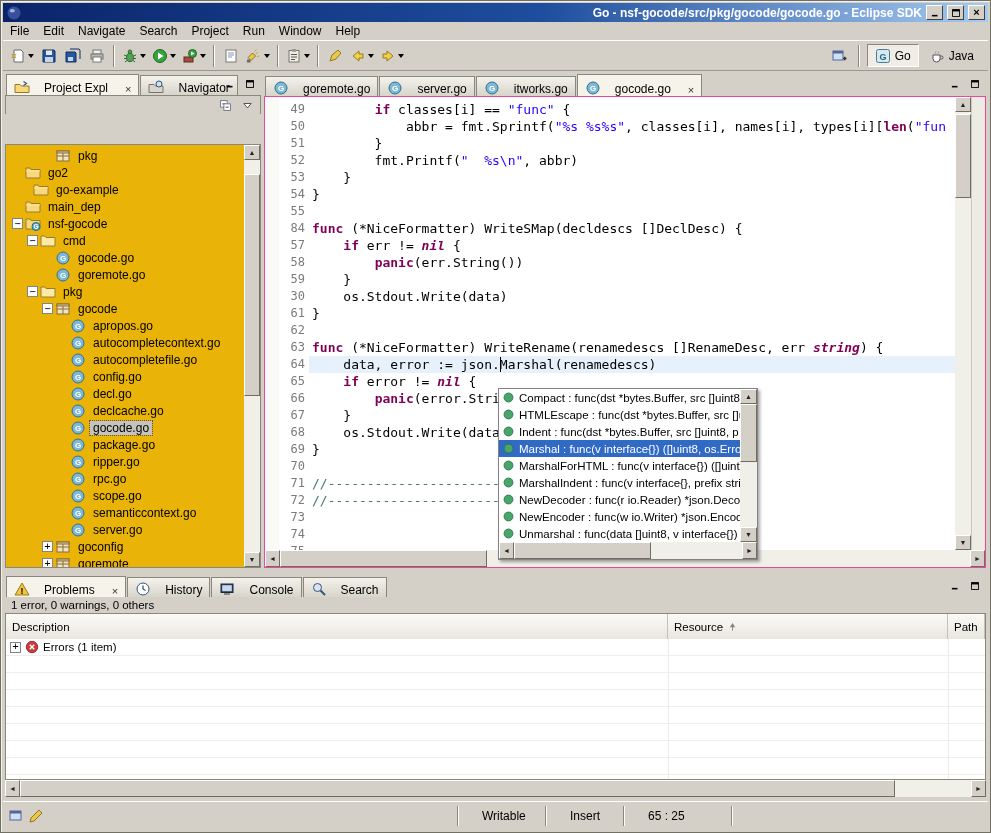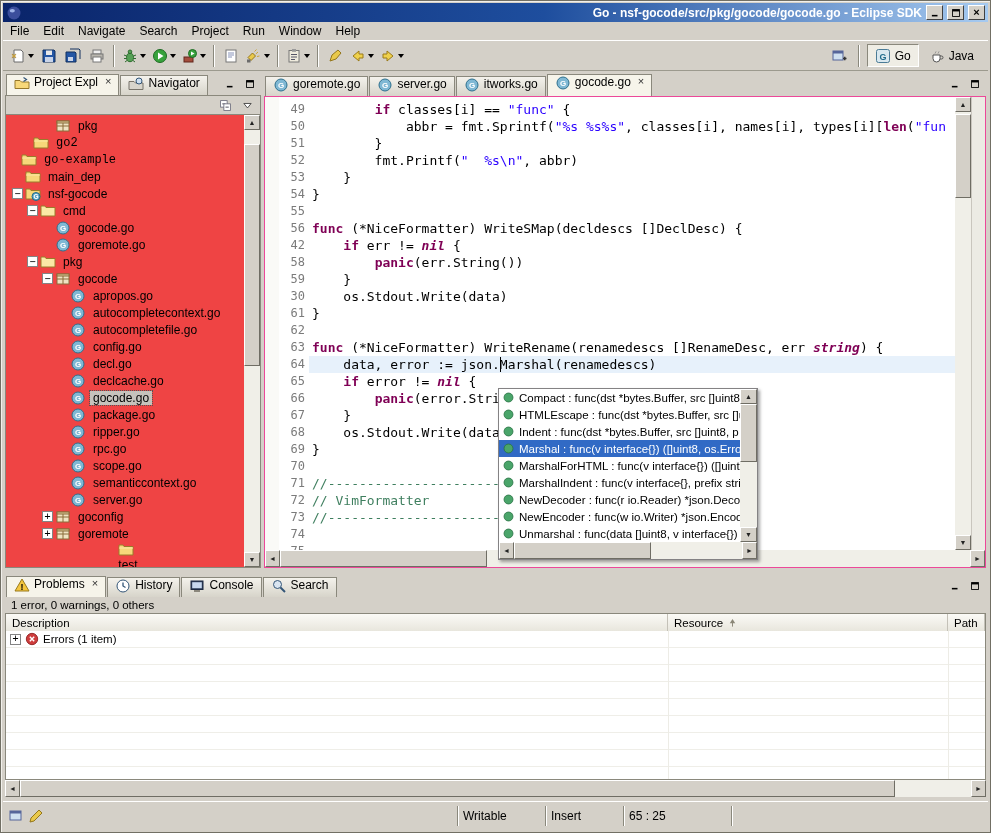--- a/index.html
+++ b/index.html
@@ -15,30 +15,30 @@
   .toolbar{position:absolute;left:3px;top:40px;right:3px;height:31px;border-top:1px solid #fff;border-bottom:1px solid #9C9A8E;display:flex;align-items:center;padding:0 4px;}
   .tbtn{height:24px;min-width:24px;display:inline-flex;align-items:center;justify-content:center;background:transparent;border:1px solid transparent;padding:0 2px;}
   .dd{width:0;height:0;border-left:3px solid transparent;border-right:3px solid transparent;border-top:4px solid #000;margin-left:2px;}
   .tsep{width:2px;height:22px;border-left:1px solid #8A887C;border-right:1px solid #fff;margin:0 4px;display:inline-block;}
   .pers{margin-left:auto;display:flex;align-items:center;gap:3px;padding-right:2px;}
   .pbtn{display:flex;align-items:center;gap:4px;height:23px;padding:0 7px;border:1px solid transparent;background:transparent;font-size:12px;}
   .pbtn.active{background:#EFEDE5;border-color:#8A887C #fff #fff #8A887C;}
   
   .view{position:absolute;display:flex;flex-direction:column;}
   .vtabs{height:21px;display:flex;align-items:flex-end;gap:1px;position:relative;padding-left:1px;}
-  .vtab,.etab{height:20px;display:flex;align-items:flex-start;gap:4px;padding:0 7px;background:linear-gradient(#F4F2EC,#D7D4CA);border:1px solid #8A887C;border-bottom:none;font-size:12px;white-space:nowrap;}
+  .vtab,.etab{height:20px;display:flex;align-items:flex-end;gap:14px;padding:0 7px;background:linear-gradient(#F4F2EC,#D7D4CA);border:1px solid #8A887C;border-bottom:none;font-size:12px;white-space:nowrap;}
   .vtab.active,.etab.active{background:#F6F4EA;height:21px;}
   .tclose{font-size:11px;margin-left:3px;color:#333;}
   .vminmax{position:absolute;right:2px;top:2px;display:flex;gap:2px;}
   .vmbtn{width:18px;height:16px;display:flex;align-items:center;justify-content:center;background:transparent;border:none;padding:0;}
   .vmbtn .ic{width:10px;height:10px;}
   .vtools{height:19px;display:flex;justify-content:flex-end;align-items:center;gap:3px;padding:0 3px;border:1px solid #8A887C;border-bottom:none;background:#D4D0C8;}
   .vtools .tbtn{height:17px;min-width:18px;}
   .vtools .ic{width:13px;height:13px;}
-  .vbody{flex:1;border:1px solid #8A887C;background:#ef4444;position:relative;overflow:hidden;display:flex;}
+  .vbody{flex:1;border:1px solid #8A887C;background:#eab308;position:relative;overflow:hidden;display:flex;margin-top:30px;}
   
   .tree{flex:1;overflow:hidden;padding-top:2px;font-size:12px;}
   .trow{height:17px;display:flex;align-items:center;white-space:nowrap;}
   .texp{width:11px;height:11px;margin-right:2px;flex:none;display:flex;align-items:center;justify-content:center;}
   .texp.box{border:1px solid #848484;background:#fff;font-size:10px;line-height:8px;font-family:"DejaVu Sans Mono",monospace;}
   .tspace{width:13px;flex:none;}
   .tic{width:16px;height:16px;margin-right:4px;flex:none;}
   .tlabel{padding:0 3px;}
   .trow.sel .tlabel{background:#C6C3BC;outline:1px dotted #555;}
   
@@ -70,33 +70,33 @@
   
   .popup{position:absolute;left:498px;top:388px;width:260px;height:172px;background:#fff;border:1px solid #848284;box-shadow:2px 2px 3px rgba(0,0,0,.35);display:flex;flex-direction:column;z-index:50;}
   .pop-main{flex:1;display:flex;overflow:hidden;}
   .pop-list{flex:1;overflow:hidden;}
   .acitem{height:17px;display:flex;align-items:center;gap:4px;padding:0 3px;font-size:11.5px;white-space:nowrap;overflow:hidden;}
   .acitem .ic{width:13px;height:13px;flex:none;}
   .acitem.sel{background:#316AC5;color:#fff;}
   .popup .sbv{width:17px;}
   
   .psummary{height:16px;line-height:16px;padding:0 6px;font-size:11.5px;background:#D4D0C8;}
-  .pheader{height:18px;display:flex;background:#EEECE4;border:1px solid #8A887C;border-bottom:none;}
+  .pheader{height:26px;display:flex;background:#EEECE4;border:1px solid #8A887C;border-bottom:none;}
   .pcol{padding:0 6px;border-right:1px solid #C4C1B8;display:flex;align-items:center;gap:4px;font-size:11.5px;background:linear-gradient(#FBFAF6,#E8E6DD);white-space:nowrap;}
   .pcol .ic{width:11px;height:11px;}
   .pbody{flex:1;background:#fff;border:1px solid #8A887C;border-top:none;position:relative;overflow:hidden;}
   .prow{height:17px;display:flex;align-items:center;gap:4px;padding-left:4px;border-bottom:1px solid #EFEEE8;font-size:11.5px;}
   .prow .texp{margin-right:0;}
   .prow .ic{width:14px;height:14px;}
   .pvline{position:absolute;top:0;bottom:0;width:1px;background:#EDECE6;}
   
   .statusbar{position:absolute;left:3px;right:3px;top:801px;height:29px;border-top:1px solid #fff;display:flex;align-items:center;padding:0 5px;font-size:12px;}
   .sic{width:18px;height:18px;margin-right:4px;}
   .groove{width:2px;height:20px;border-left:1px solid #8A887C;border-right:1px solid #fff;flex:none;}
-  .scell{height:22px;line-height:22px;padding:0 4px;white-space:nowrap;}
+  .scell{height:22px;line-height:22px;padding:0 23px;white-space:nowrap;}
   .ic{display:inline-flex;width:16px;height:16px;}
   .ic svg{width:100%;height:100%;}
   .spacer{flex:1;}
   button{font-family:inherit;color:inherit;cursor:default;}
 </style>
 </head>
 <body>
 
 <div class="titlebar">
   <span class="ic" id="tb-logo">
@@ -357,31 +357,31 @@
           <span class="tspace"></span>
           <span class="ic tic">
             <svg viewBox="0 0 16 16">
               <rect x="2" y="3" width="12" height="10" fill="#EFE3C2" stroke="#8A6D3B"></rect>
               <path d="M8 3v10M2 8h12" stroke="#8A6D3B"></path>
               <rect x="2" y="3" width="12" height="2" fill="#D9C896" stroke="#8A6D3B"></rect>
             </svg>
           </span>
           <span class="tlabel">pkg</span>
         </div>
-        <div class="trow" style="padding-left: 14px; font-family: Liberation Mono, monospace;">
+        <div class="trow" style="padding-left: 6px;">
           <span class="tspace"></span>
           <span class="ic tic">
             <svg viewBox="0 0 16 16">
               <path d="M1 4.5V3h4l1 1.5h9V13H1z" fill="#F7D87A" stroke="#9A7C2B"></path>
               <path d="M1 6h14" stroke="#FBE9A6"></path>
             </svg>
           </span>
           <span class="tlabel">go2</span>
         </div>
-        <div class="trow" style="padding-left: 2px; font-family: Liberation Mono, monospace;">
+        <div class="trow" style="padding-left: 14px;">
           <span class="tspace"></span>
           <span class="ic tic">
             <svg viewBox="0 0 16 16">
               <path d="M1 4.5V3h4l1 1.5h9V13H1z" fill="#F7D87A" stroke="#9A7C2B"></path>
               <path d="M1 6h14" stroke="#FBE9A6"></path>
             </svg>
           </span>
           <span class="tlabel">go-example</span>
         </div>
         <div class="trow" style="padding-left: 6px;">
@@ -690,22 +690,22 @@
     <div class="erow">
       <div class="annot"></div>
       <div class="lnums" id="lnums">
           <div class="ln">49</div>
           <div class="ln">50</div>
           <div class="ln">51</div>
           <div class="ln">52</div>
           <div class="ln">53</div>
           <div class="ln">54</div>
           <div class="ln">55</div>
-          <div class="ln">56</div>
-          <div class="ln">42</div>
+          <div class="ln">84</div>
+          <div class="ln">57</div>
           <div class="ln">58</div>
           <div class="ln">59</div>
           <div class="ln">30</div>
           <div class="ln">61</div>
           <div class="ln">62</div>
           <div class="ln">63</div>
           <div class="ln">64</div>
           <div class="ln">65</div>
           <div class="ln">66</div>
           <div class="ln">67</div>
@@ -735,21 +735,20 @@
           <div class="cl"></div>
           <div class="cl"><span class="m-k">func</span><span class="m-p"> (*NiceFormatter) WriteRename(renamedescs []RenameDesc, err </span><span class="m-i">string</span><span class="m-p">) {</span></div>
           <div class="cl cur"><span class="m-p">    data, error := json.Marshal(renamedescs)</span><span class="caret"></span></div>
           <div class="cl"><span class="m-p">    </span><span class="m-k">if</span><span class="m-p"> error != </span><span class="m-i">nil</span><span class="m-p"> {</span></div>
           <div class="cl"><span class="m-p">        </span><span class="m-k">panic</span><span class="m-p">(error.String())</span></div>
           <div class="cl"><span class="m-p">    }</span></div>
           <div class="cl"><span class="m-p">    os.Stdout.Write(data)</span></div>
           <div class="cl"><span class="m-p">}</span></div>
           <div class="cl"></div>
           <div class="cl"><span class="m-c">//------------------------------------------------</span></div>
-          <div class="cl"><span class="m-c">// VimFormatter</span></div>
           <div class="cl"><span class="m-c">//------------------------------------------------</span></div>
           <div class="cl"></div>
         </div>
       <div id="ed-vscroll" style="display:flex;">
           <div class="sbv">
             <div class="sbb">▲</div>
             <div class="sbt">
               <div class="sbthumb" style="top:2px;height:84px"></div>
             </div>
             <div class="sbb">▼</div>

